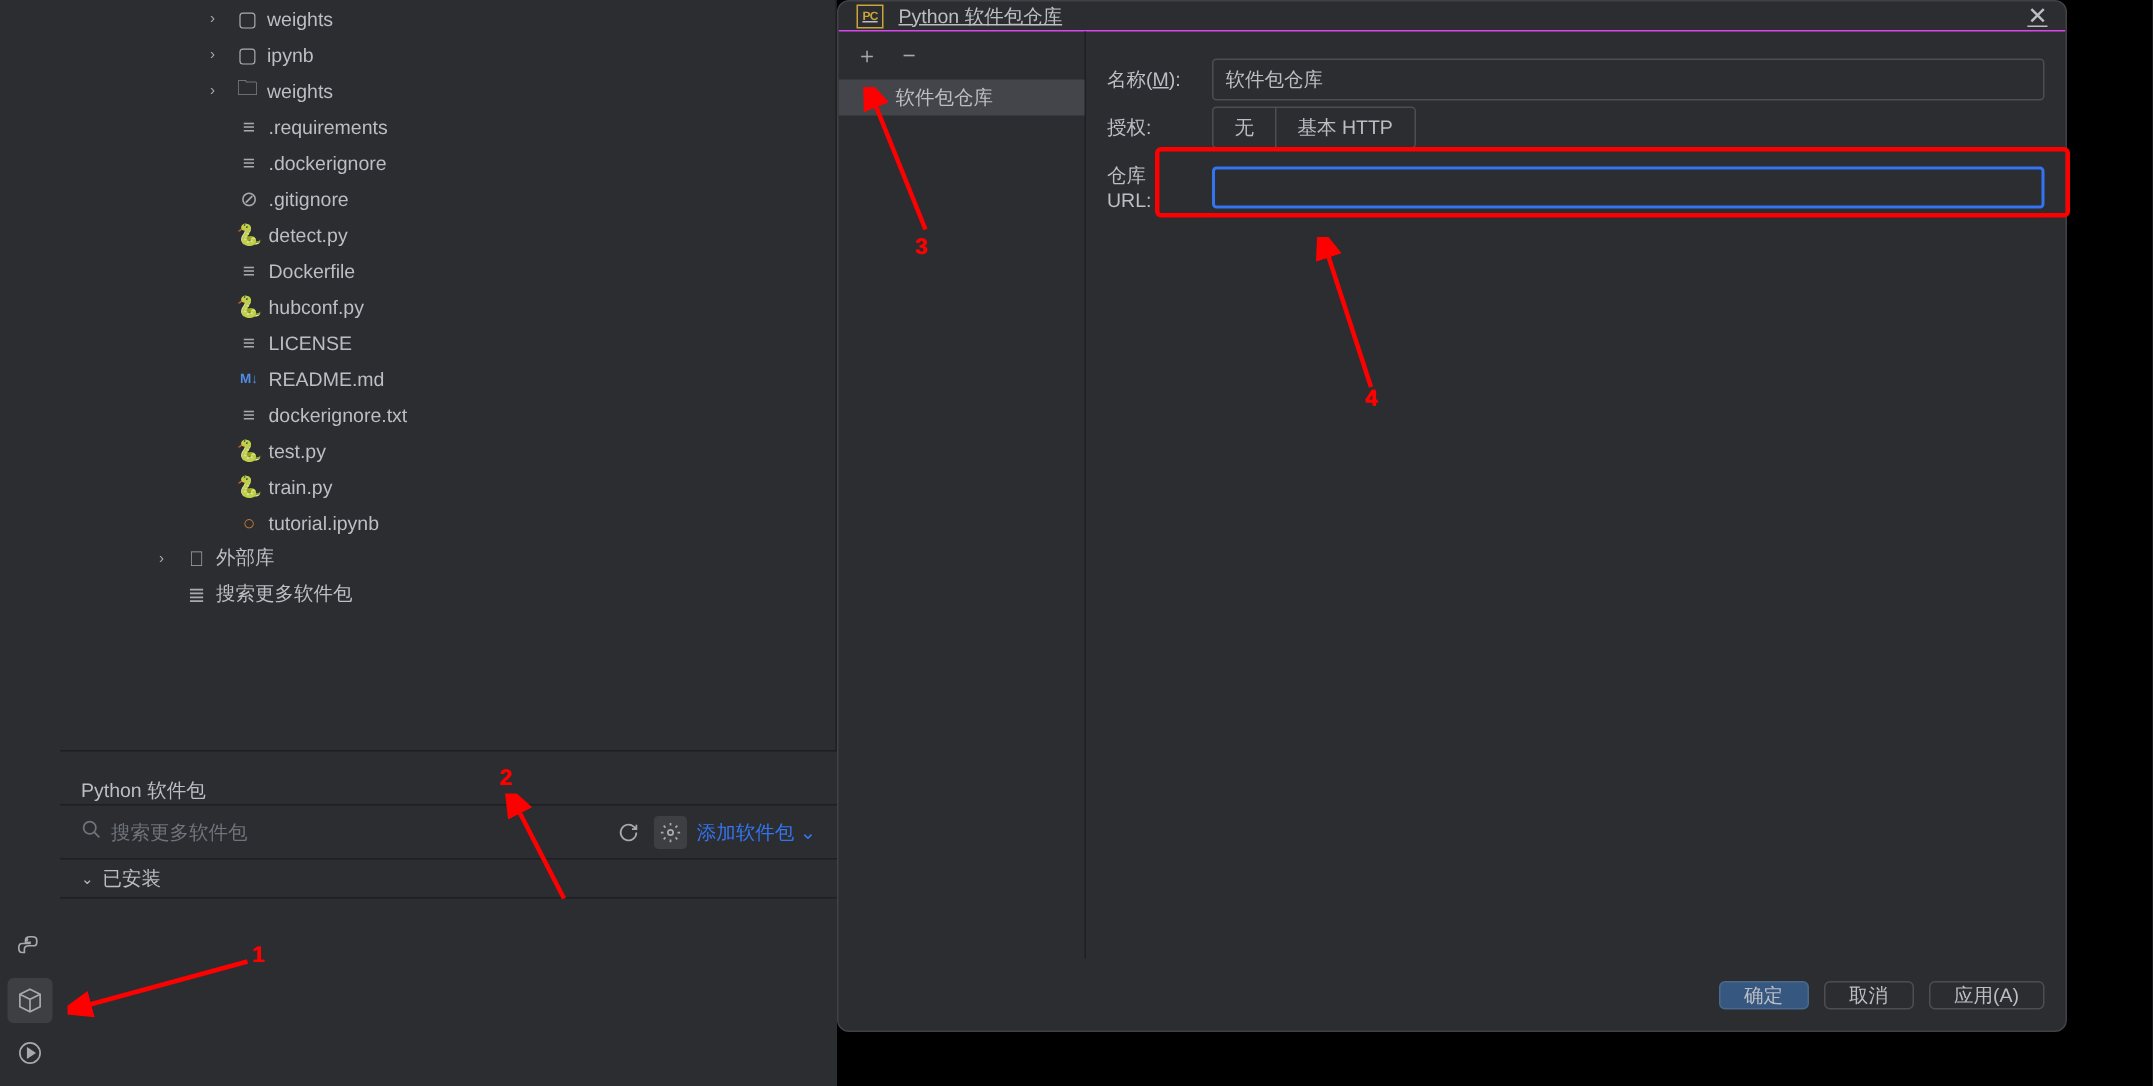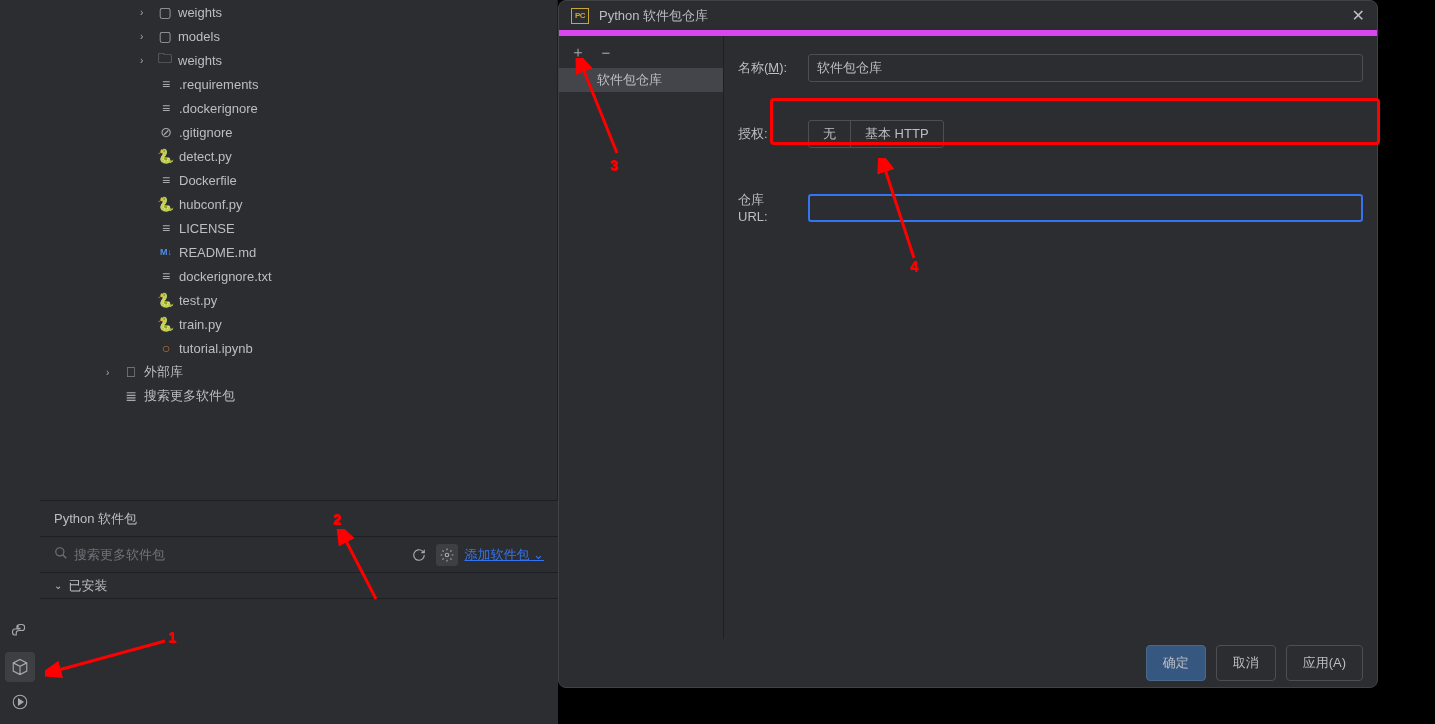--- a/index.html
+++ b/index.html
@@ -88,21 +88,21 @@
       left: 40px;
       top: 500px;
       width: 518px;
       height: 224px;
       background: #2b2d30;
       border-top: 1px solid #1e1f22;
     }
     .panel-header {
       height: 36px;
       display: flex;
-      align-items: center;
+      align-items: flex-end;
       padding: 0 14px;
       border-bottom: 1px solid #1e1f22;
       font-size: 13px;
     }
     .search-row {
       height: 36px;
       display: flex;
       align-items: center;
       padding: 0 14px;
       border-bottom: 1px solid #1e1f22;
@@ -128,21 +128,20 @@
       color: #a7a9ac;
       cursor: pointer;
       border-radius: 3px;
     }
     .icon-btn.highlighted {
       background: #3d3f42;
     }
     .link-text {
       color: #3574f0;
       cursor: pointer;
-      text-decoration: underline;
     }
     .installed-section {
       height: 26px;
       display: flex;
       align-items: center;
       padding: 0 14px;
       gap: 6px;
       border-bottom: 1px solid #1e1f22;
     }
     
@@ -162,26 +161,27 @@
       width: 820px;
       height: 688px;
       background: #2b2d30;
       border: 1px solid #414246;
       border-radius: 8px;
       display: flex;
       flex-direction: column;
       overflow: hidden;
     }
     .dialog-header {
-      height: 35px;
+      height: 20px;
       display: flex;
       align-items: center;
       padding: 0 12px;
-      border-bottom: 6px solid #d946ef;
+      border-bottom: 1px solid #d946ef;
       gap: 10px;
+      text-decoration: underline;
     }
     .dialog-logo {
       width: 18px;
       height: 16px;
       border: 1px solid #caa638;
       display:flex;
       align-items:center;
       justify-content:center;
       font-size: 8px;
       color: #caa638;
@@ -228,21 +228,21 @@
       align-items: center;
       padding-left: 38px;
     }
     .dialog-form {
       flex: 1;
       padding: 18px 14px;
     }
     .form-row {
       display: flex;
       align-items: center;
-      margin-bottom: 43px;
+      margin-bottom: 9px;
       gap: 12px;
     }
     .form-label {
       width: 58px;
       flex-shrink: 0;
     }
     .form-input {
       flex: 1;
       height: 28px;
       background: #2b2d30;
@@ -273,21 +273,21 @@
     }
     .dialog-footer {
       height: 48px;
       display: flex;
       align-items: center;
       justify-content: flex-end;
       padding: 0 14px;
       gap: 10px;
     }
     .btn {
-      height: 36px;
+      height: 19px;
       padding: 0 16px;
       border-radius: 4px;
       border: 1px solid #4d4e52;
       background: transparent;
       color: #bcbec4;
       cursor: pointer;
       font-size: 13px;
     }
     .btn.primary {
       background: #365880;
@@ -338,21 +338,21 @@
 
 <div class="project-tree">
   <div class="tree-item indent-2">
       <span class="chevron">›</span>
       <span class="file-icon folder">▢</span>
       <span>weights</span>
     </div>
   <div class="tree-item indent-2">
       <span class="chevron">›</span>
       <span class="file-icon folder">▢</span>
-      <span>models</span>
+      <span>ipynb</span>
     </div>
   <div class="tree-item indent-2">
       <span class="chevron">›</span>
       <span class="file-icon folder">🗀</span>
       <span>weights</span>
     </div>
   <div class="tree-item indent-3">
       <span class="file-icon generic">≡</span>
       <span>.requirements</span>
     </div>

